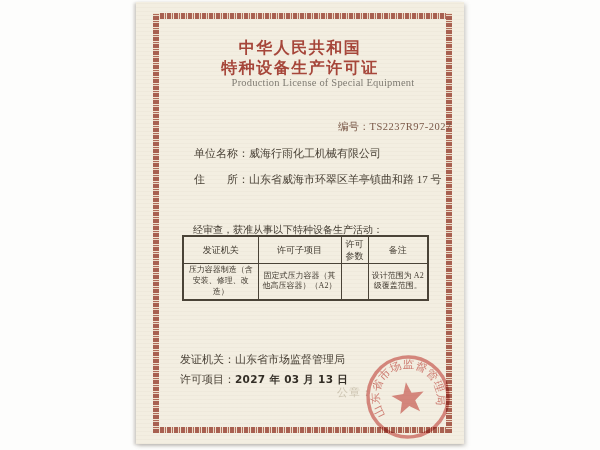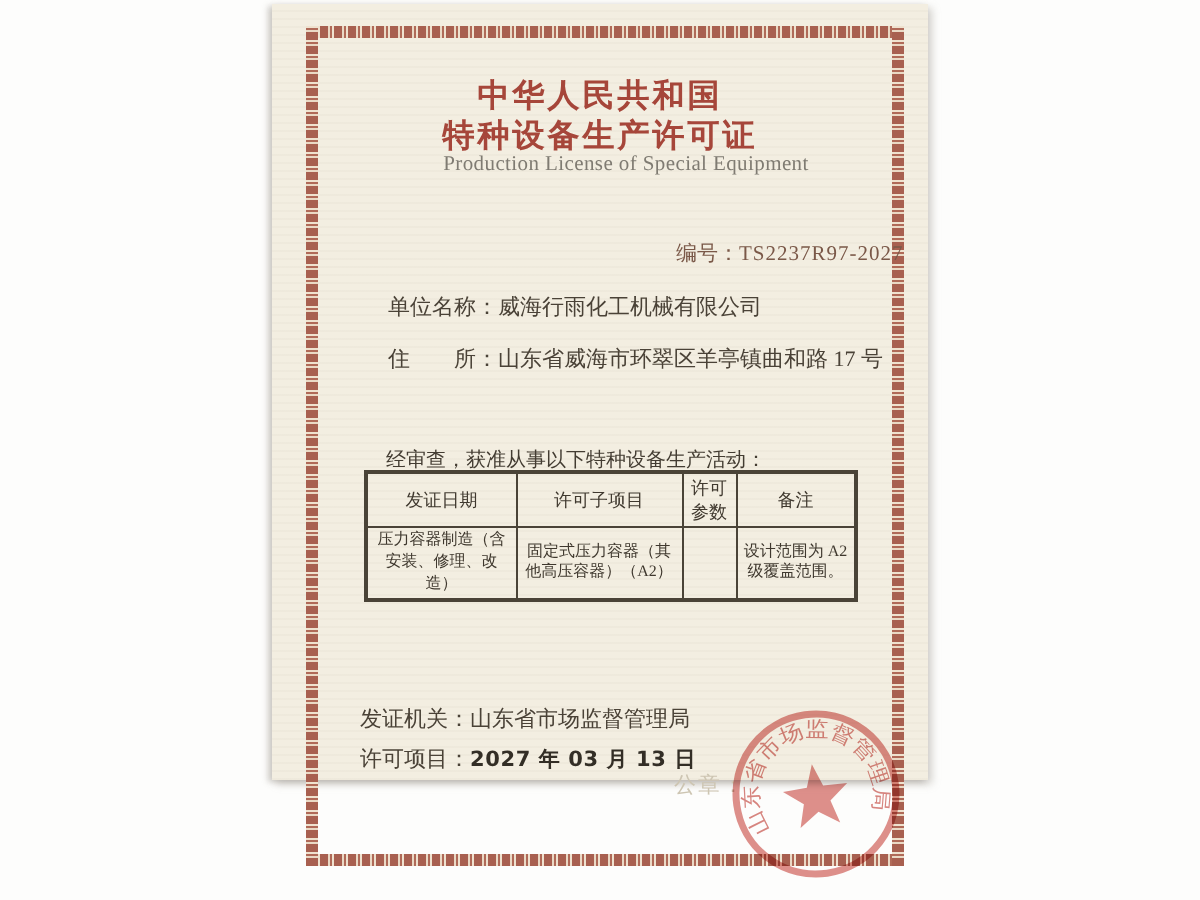--- a/index.html
+++ b/index.html
@@ -3,39 +3,39 @@
 <meta charset="utf-8">
 <style>
   html,body{margin:0;padding:0;}
   body{
     width:600px;height:450px;background:#ffffff;
     font-family:"Liberation Serif", serif;
     -webkit-font-smoothing:antialiased;
   }
   .stage{position:relative;width:600px;height:450px;overflow:hidden;background:#fdfdfc;}
   .paper{
-    position:absolute;left:136px;top:2px;width:328px;height:388px;
+    position:absolute;left:136px;top:2px;width:328px;height:442px;
     background:#f3eee1;
     background-image:repeating-linear-gradient(0deg, rgba(120,108,85,.035) 0 1px, rgba(0,0,0,0) 1px 4px);
     box-shadow:-2px 1px 3px rgba(150,145,135,.45), 2px 2px 4px rgba(150,145,135,.4);
   }
   
   .frame{position:absolute;left:17px;top:11px;width:299px;height:420px;}
   .edge{position:absolute;}
   .edge.h{left:0;right:0;height:6px;
     background:repeating-linear-gradient(90deg,#a86050 0 4px,#ead9c5 4px 5px,#b06a58 5px 6px,#efe2cf 6px 7px);}
   .edge.v{top:0;bottom:0;width:6px;
     background:repeating-linear-gradient(0deg,#a86050 0 4px,#ead9c5 4px 5px,#b06a58 5px 6px,#efe2cf 6px 7px);}
   .edge.top{top:0}.edge.bottom{bottom:0}.edge.left{left:0}.edge.right{right:0}
 
   .ttl{position:absolute;left:0;width:100%;text-align:center;
     font-family:"DejaVu Sans", sans-serif;font-weight:700;color:#a6463a;
     font-size:16px;letter-spacing:1.5px;white-space:nowrap;}
   .ttl1{top:36px}.ttl2{top:56px}
-  .eng{position:absolute;left:0;width:100%;text-align:center;color:#7f7b72;
+  .eng{position:absolute;left:10px;width:100%;text-align:center;color:#7f7b72;
     font-size:10.5px;letter-spacing:.2px;white-space:nowrap;padding-left:13px;}
   .eng1{top:75px}.eng2{top:88px}
 
   .serial{position:absolute;top:118px;left:202px;font-size:10.5px;color:#7a5848;white-space:nowrap;}
   .serial .val{letter-spacing:.5px;}
 
   .field{position:absolute;left:58px;font-size:11px;color:#4a4237;white-space:nowrap;font-family:Liberation Serif, serif;}
   .f1{top:144px}.f2{top:170px}.f3{top:187px}
 
   .intro{position:absolute;top:221px;left:57px;font-size:10px;color:#433c32;white-space:nowrap;}
@@ -89,21 +89,21 @@
 
     <table class="lic">
       <colgroup>
           <col style="width:75px">
           <col style="width:83px">
           <col style="width:27px">
           <col style="width:60px">
         </colgroup>
       <thead>
         <tr>
-          <th>发证日期</th>
+          <th>发证机关</th>
           <th>许可子项目</th>
           <th>许可参数</th>
           <th>备注</th>
         </tr>
       </thead>
       <tbody>
         <tr>
           <td>压力容器制造（含安装、修理、改造）</td>
           <td>固定式压力容器（其他高压容器）（A2）</td>
           <td></td>

